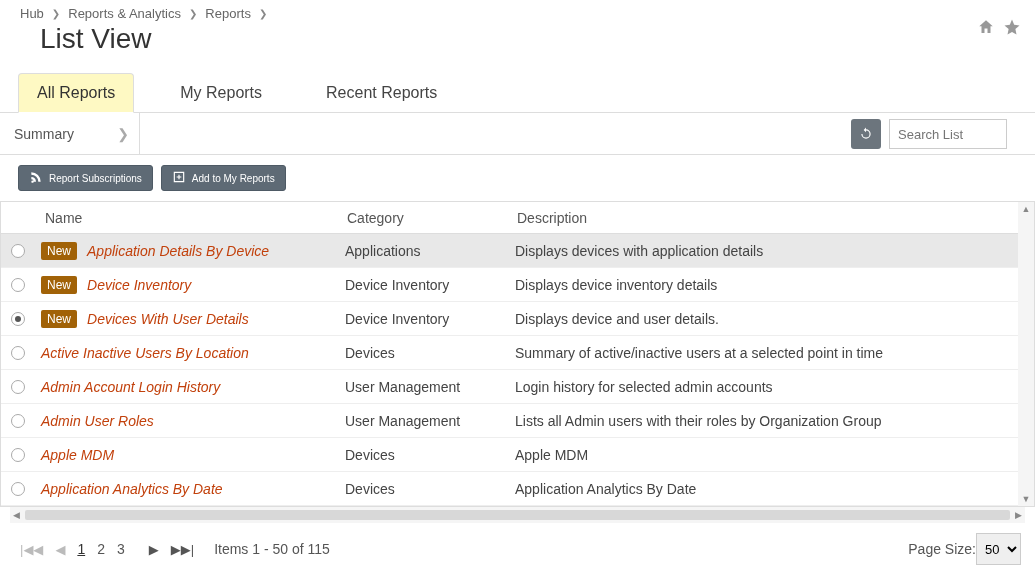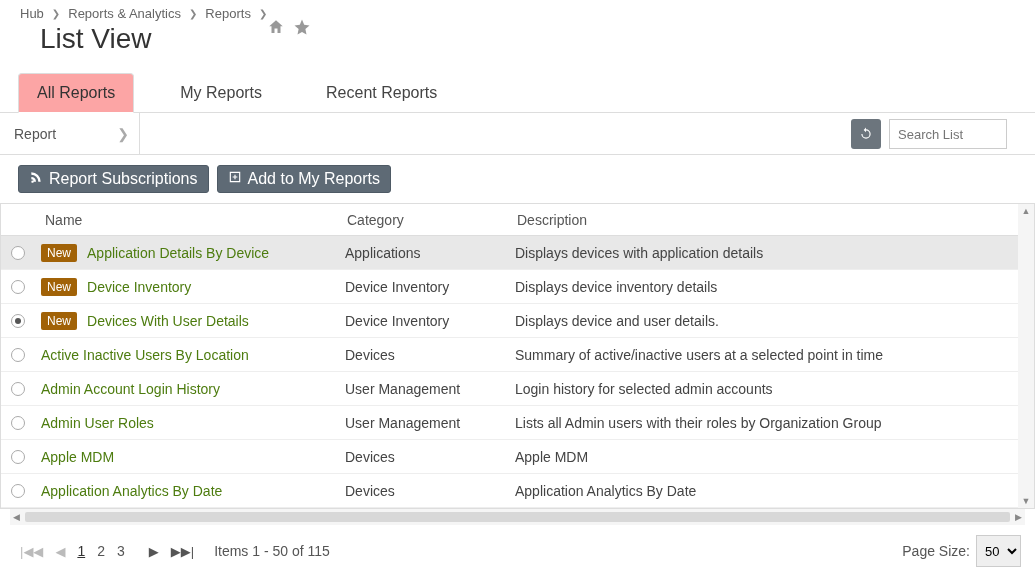--- a/index.html
+++ b/index.html
@@ -6,20 +6,21 @@
   body {
     margin: 0;
     font-family: "Segoe UI", Arial, sans-serif;
     font-size: 14px;
     color: #333;
     background: #fff;
     width: 1035px;
   }
   .topbar {
     display: flex;
+    justify-content: space-between;
     align-items: flex-start;
     padding: 6px 14px 0 20px;
   }
   .breadcrumb {
     display: flex;
     align-items: center;
     gap: 8px;
     color: #666;
     font-size: 13px;
   }
@@ -45,21 +46,21 @@
     padding: 10px 18px;
     color: #444;
     font-size: 16px;
     cursor: pointer;
     position: relative;
   }
   .tab.active {
     border: 1px solid #ddd;
     border-bottom: 1px solid #fff;
     border-radius: 4px 4px 0 0;
-    background: #fca5a5;
+    background: #fef9c3;
     margin-bottom: -1px;
     color: #333;
     font-weight: 500;
   }
   .filter-row {
     display: flex;
     align-items: stretch;
     border-bottom: 1px solid #ddd;
     height: 42px;
   }
@@ -100,21 +101,21 @@
     gap:8px;
     padding: 10px 0 10px 18px;
   }
   .btn-dark {
     background:#5e6a75;
     color:#fff;
     border:1px solid #4e5a65;
     border-radius:3px;
     padding: 4px 10px;
     display:flex; align-items:center; gap:6px;
-    font-size:16px;
+    font-size:10px;
     cursor:pointer;
   }
   .btn-dark svg { fill:#fff; }
   .grid {
     margin: 0 0;
     border: 1px solid #ddd;
     position: relative;
   }
   .grid-header, .grid-row {
     display: grid;
@@ -143,21 +144,21 @@
   .radio .dot { width:6px; height:6px; background:#555; border-radius:50%; display:none;}
   .radio.checked .dot { display:block; }
   .name-cell { display:flex; align-items:center; gap:10px; padding-left:6px;}
   .badge-new {
     background:#a16207;
     color:#fff;
     font-size:12px;
     padding:2px 6px;
     border-radius:2px;
   }
-  .link { color:#4d7c0f; cursor:pointer; }
+  .link { color:#c2410c; cursor:pointer;font-style:italic; }
   .cat-cell, .desc-cell { color:#444; }
   .scrollbar-v {
     position:absolute; right:0; top:0; bottom:0; width:16px;
     background:#f5f5f5;
     display:flex; flex-direction:column; justify-content:space-between; align-items:center;
   }
   .scrollbar-v .arrow { font-size:9px; color:#888; padding:2px 0;}
   .scrollbar-h {
     height:16px;
     margin:0 10px;
@@ -171,21 +172,21 @@
     align-items:center;
     justify-content:space-between;
     padding: 10px 14px 6px 20px;
     color:#555;
   }
   .pager { display:flex; align-items:center; gap:12px;}
   .pager .nav { color:#bbb; cursor:default; font-size:13px;}
   .pager .nav.enabled { color:#555; cursor:pointer;}
   .pager .page { cursor:pointer; }
   .pager .page.current { text-decoration: underline; font-weight:500; color:#333;}
-  .page-size { display:flex; align-items:center; gap:6px;}
+  .page-size { display:flex; align-items:center; }
   .page-size select { height:32px; border:1px solid #ccc; font-size:13px; padding:0 4px;}
 </style>
 </head>
 <body>
 
 <div class="topbar">
   <div>
     <div class="breadcrumb" id="breadcrumb">
         <span class="crumb">Hub</span>
         <span class="sep">❯</span>
@@ -211,21 +212,21 @@
 </div>
 
 <div class="tabs-row" id="tabs">
     <div class="tab active">All Reports</div>
     <div class="tab">My Reports</div>
     <div class="tab">Recent Reports</div>
   </div>
 
 <div class="filter-row">
   <div class="filters-cell">
-    <span>Report</span>
+    <span>Summary</span>
     <span class="chev">❯</span>
   </div>
   <div class="filter-spacer"></div>
   <div class="refresh-btn">
     <svg width="14" height="14" viewBox="0 0 24 24" fill="#fff">
         <path d="M12 4V1L8 5l4 4V6a6 6 0 1 1-6 6H4a8 8 0 1 0 8-8z"></path>
       </svg>
   </div>
   <div class="search-box">
     <input type="text" placeholder="Search List" style="">

